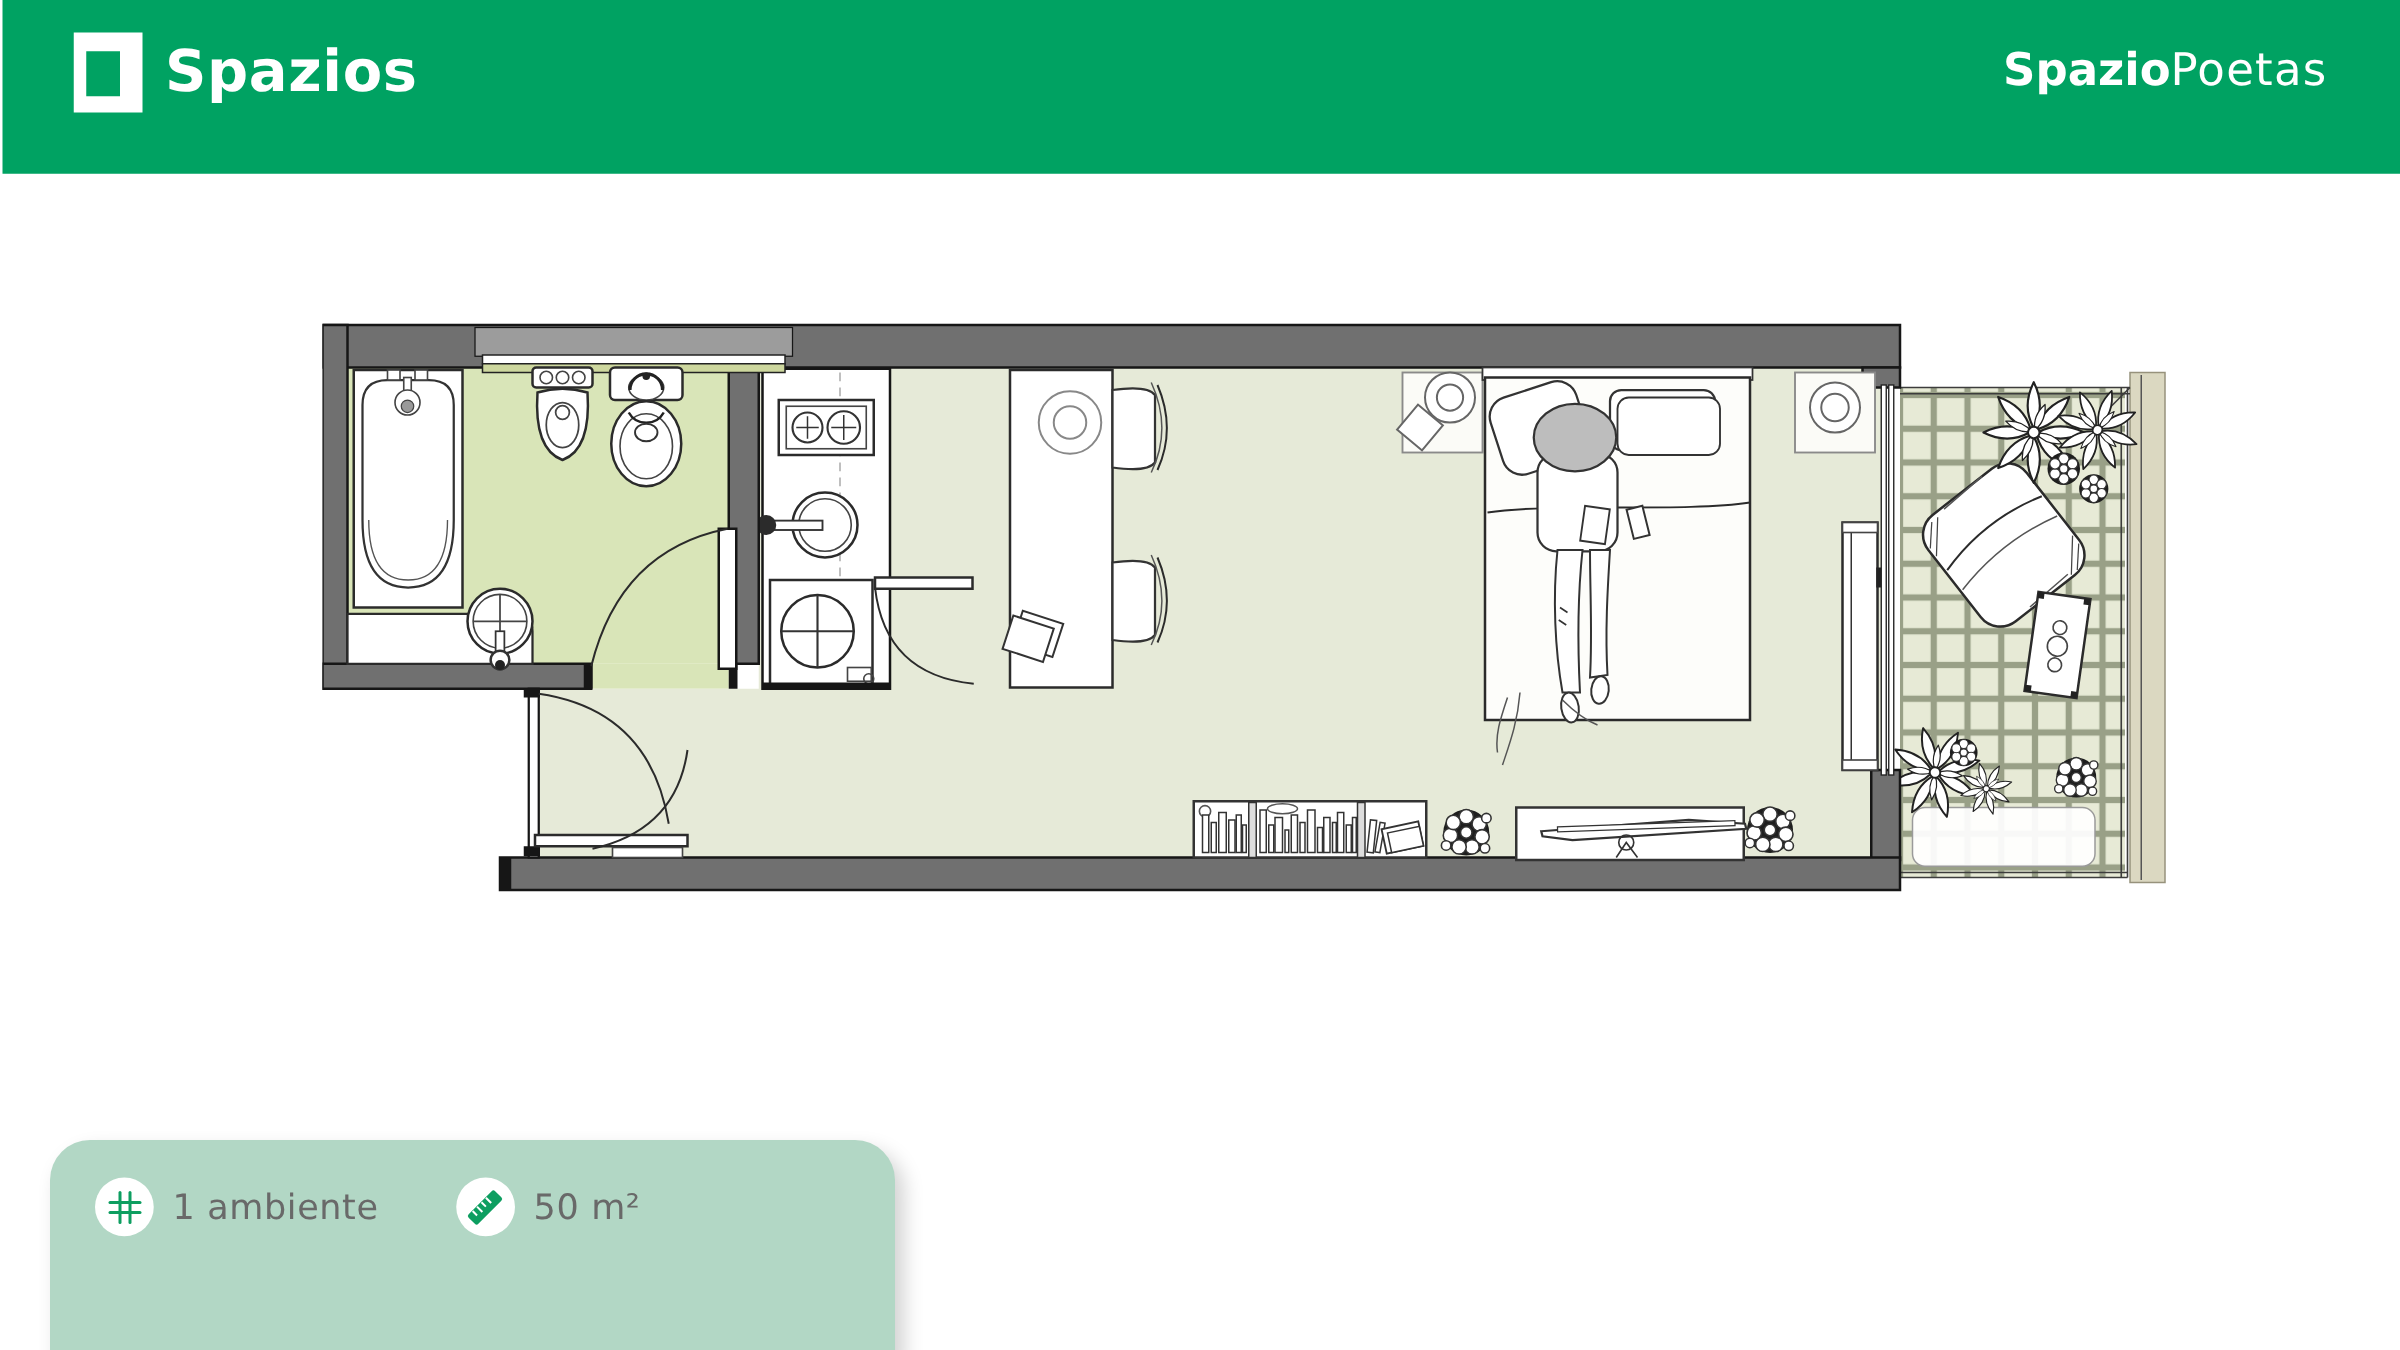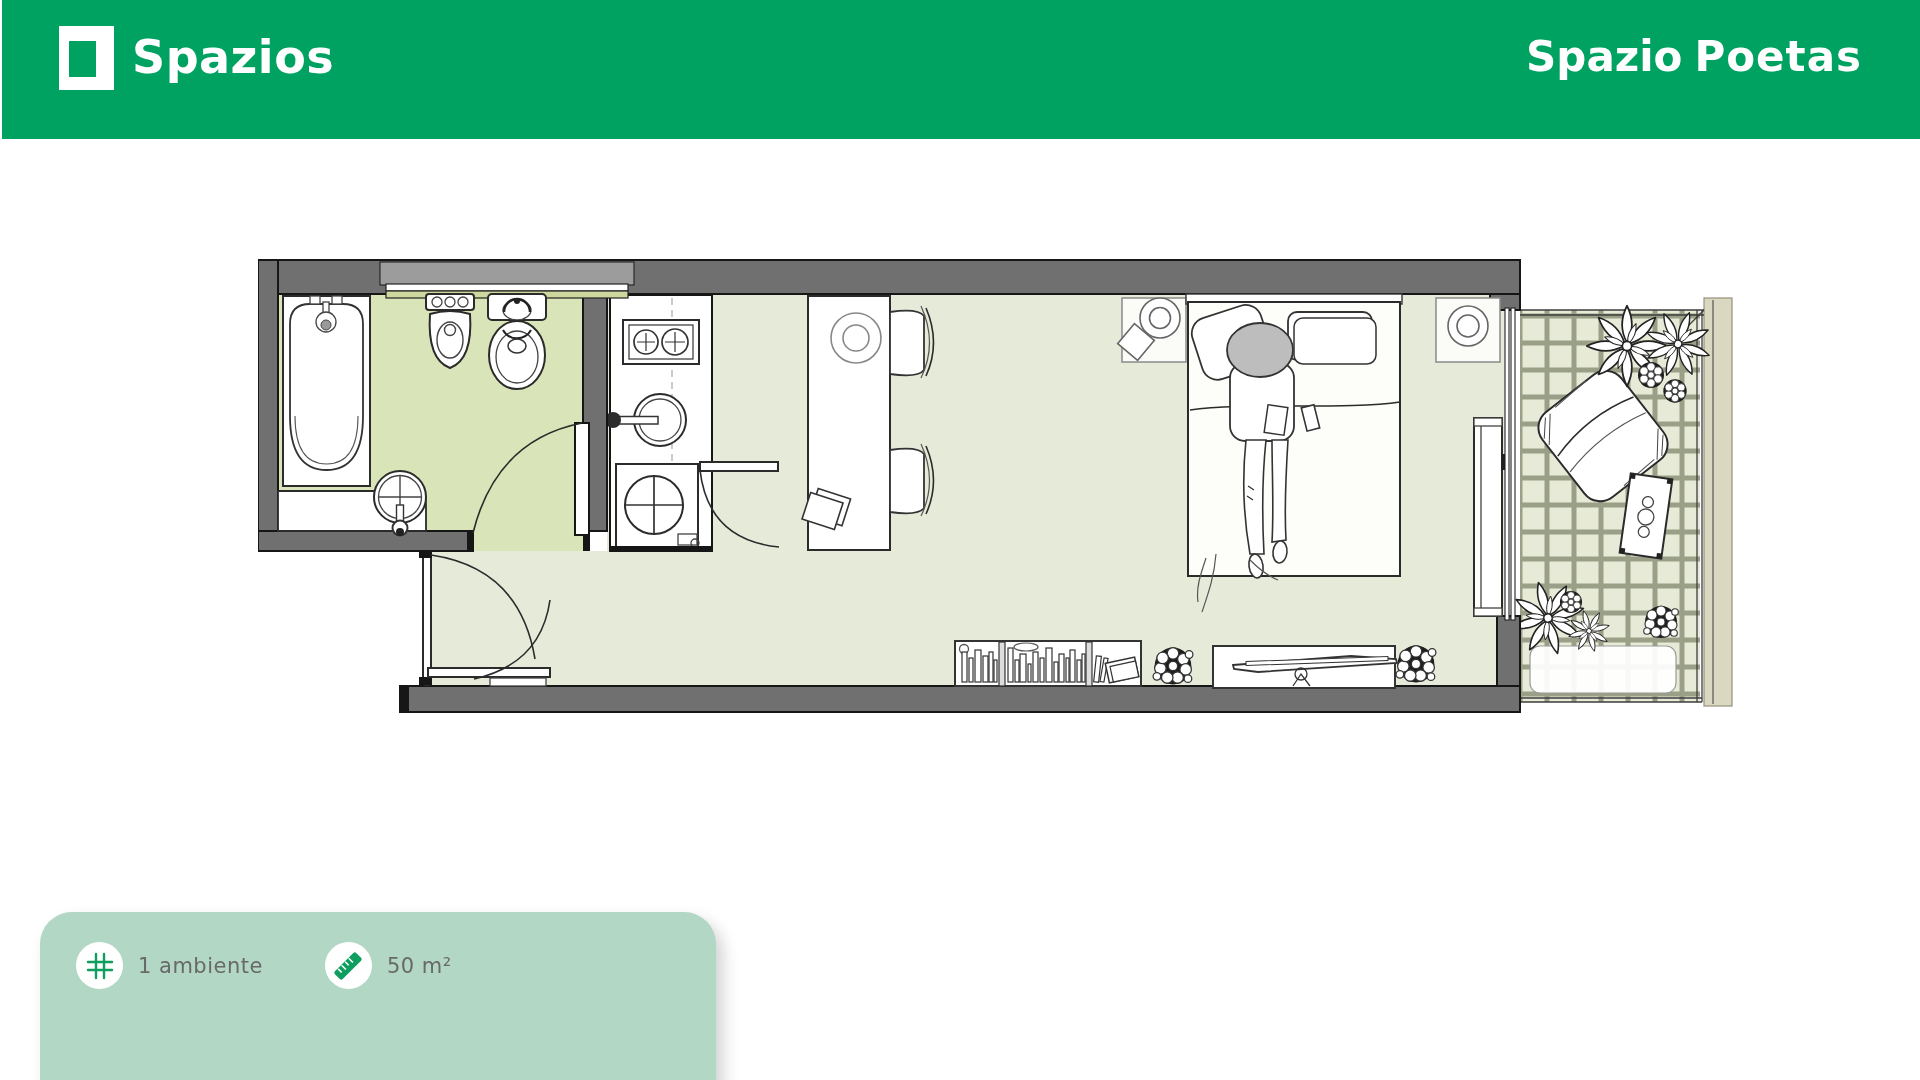--- a/index.html
+++ b/index.html
@@ -13,42 +13,42 @@
        font-family:"DejaVu Sans","Liberation Sans",sans-serif;position:relative}
 
   
   .header{position:absolute;left:2px;top:0;width:1920px;height:139px;
           background:var(--header-green);display:flex;align-items:center}
   .logo{position:absolute;left:57px;top:26px;width:55px;height:64px;background:#fff}
   .logo-inner{position:absolute;left:10px;top:15px;width:27px;height:36px;background:var(--header-green)}
   .brand{position:absolute;left:130px;top:0;height:113px;display:flex;align-items:center;
          color:#fff;font-size:46px;font-weight:700;letter-spacing:.5px}
   .project{position:absolute;right:60px;top:0;height:113px;display:flex;align-items:center;
-           color:#fff;font-size:42px;gap:12px}
+           color:#fff;font-size:36px;}
   .project .b{font-weight:700}
-  .project .r{font-weight:700;letter-spacing:1px}
+  .project .r{font-weight:400;letter-spacing:1px}
 
   
   .plan{position:absolute;left:258px;top:258px;width:1480px;height:458px}
   .wall{fill:var(--wall-gray);stroke:#161616;stroke-width:2}
   .fx{fill:#fff;stroke:#2b2b2b;stroke-width:2}
   .fx1{fill:#fff;stroke:#444;stroke-width:1.3}
   .ln{fill:none;stroke:#2b2b2b;stroke-width:1.6}
   .ln2{fill:none;stroke:#555;stroke-width:1.2}
   .gray-st{fill:#fbfbf7;stroke:#8a8a8a;stroke-width:1.5}
 
   
   .card{position:absolute;left:40px;top:912px;width:676px;height:200px;
         background:var(--card-bg);border-radius:32px;
         box-shadow:7px 8px 16px rgba(0,0,0,.18);
         display:flex;align-items:flex-start;padding:30px 0 0 36px;gap:62px}
   .card-item{display:flex;align-items:center;gap:15px}
   .badge{width:47px;height:47px;border-radius:50%;background:#fff;display:flex;
          align-items:center;justify-content:center;flex:0 0 auto}
-  .card-label{font-size:21px;color:var(--text-gray);letter-spacing:.5px;white-space:nowrap}
+  .card-label{font-size:28px;color:var(--text-gray);letter-spacing:.5px;white-space:nowrap}
 </style>
 </head>
 <body>
 
 <div class="header">
   <div class="logo">
     <div class="logo-inner"></div>
   </div>
   <div class="brand">Spazios</div>
   <div class="project">

